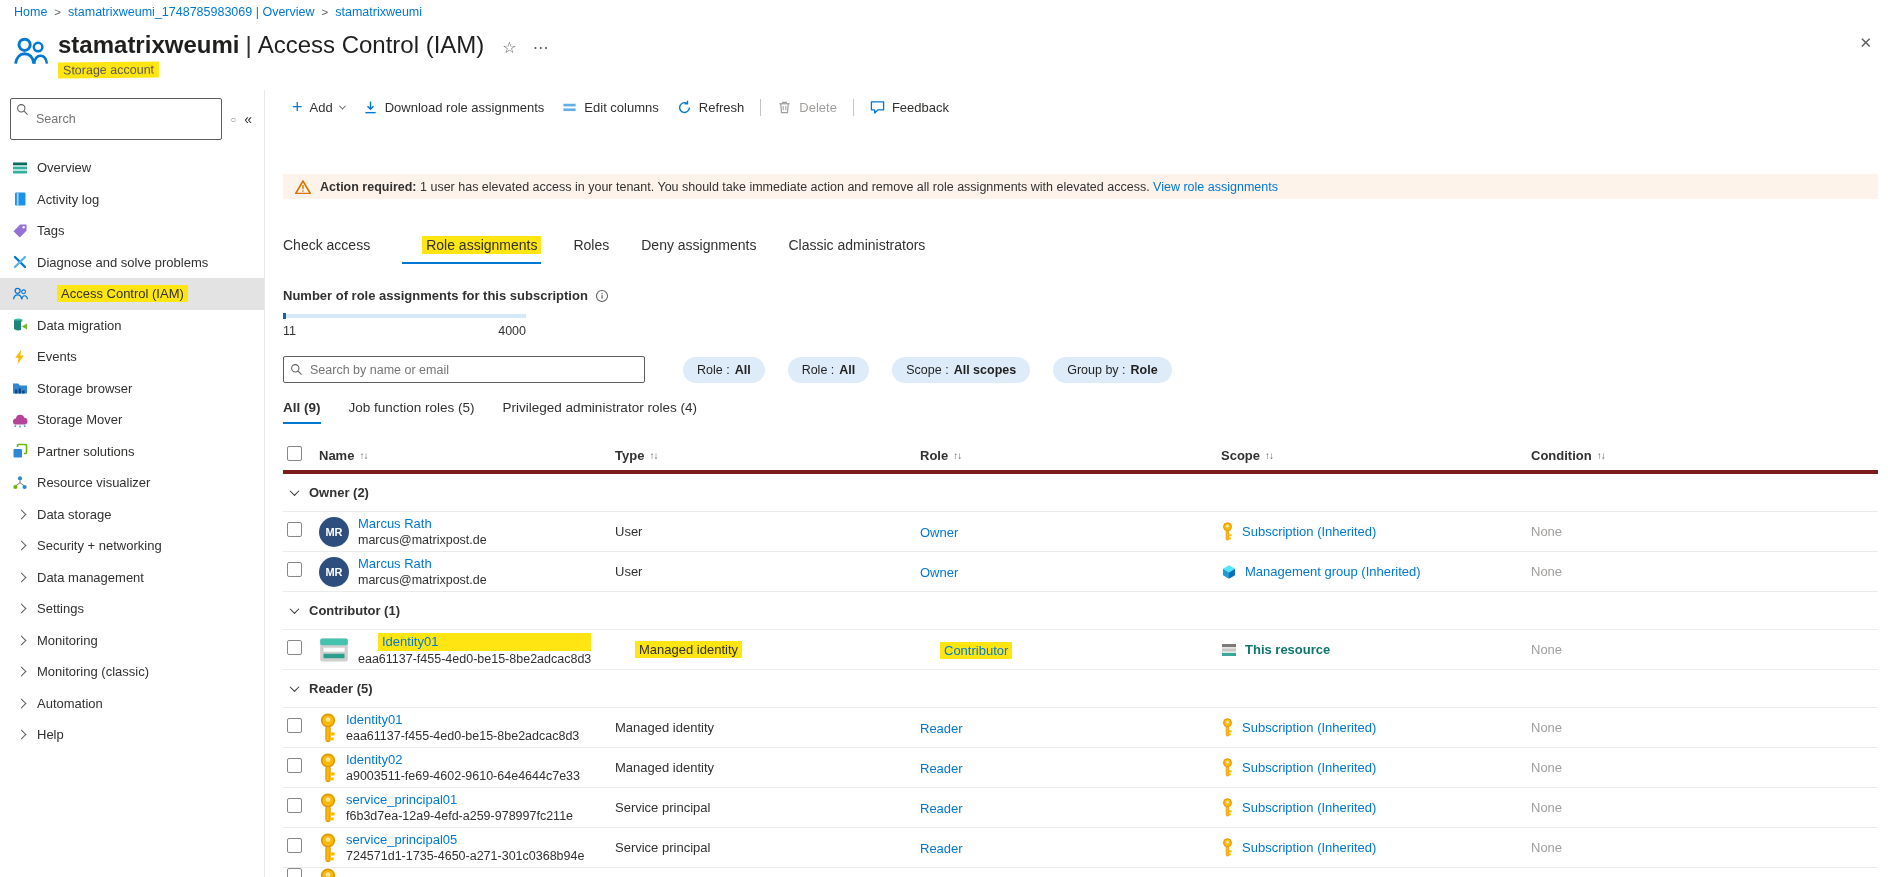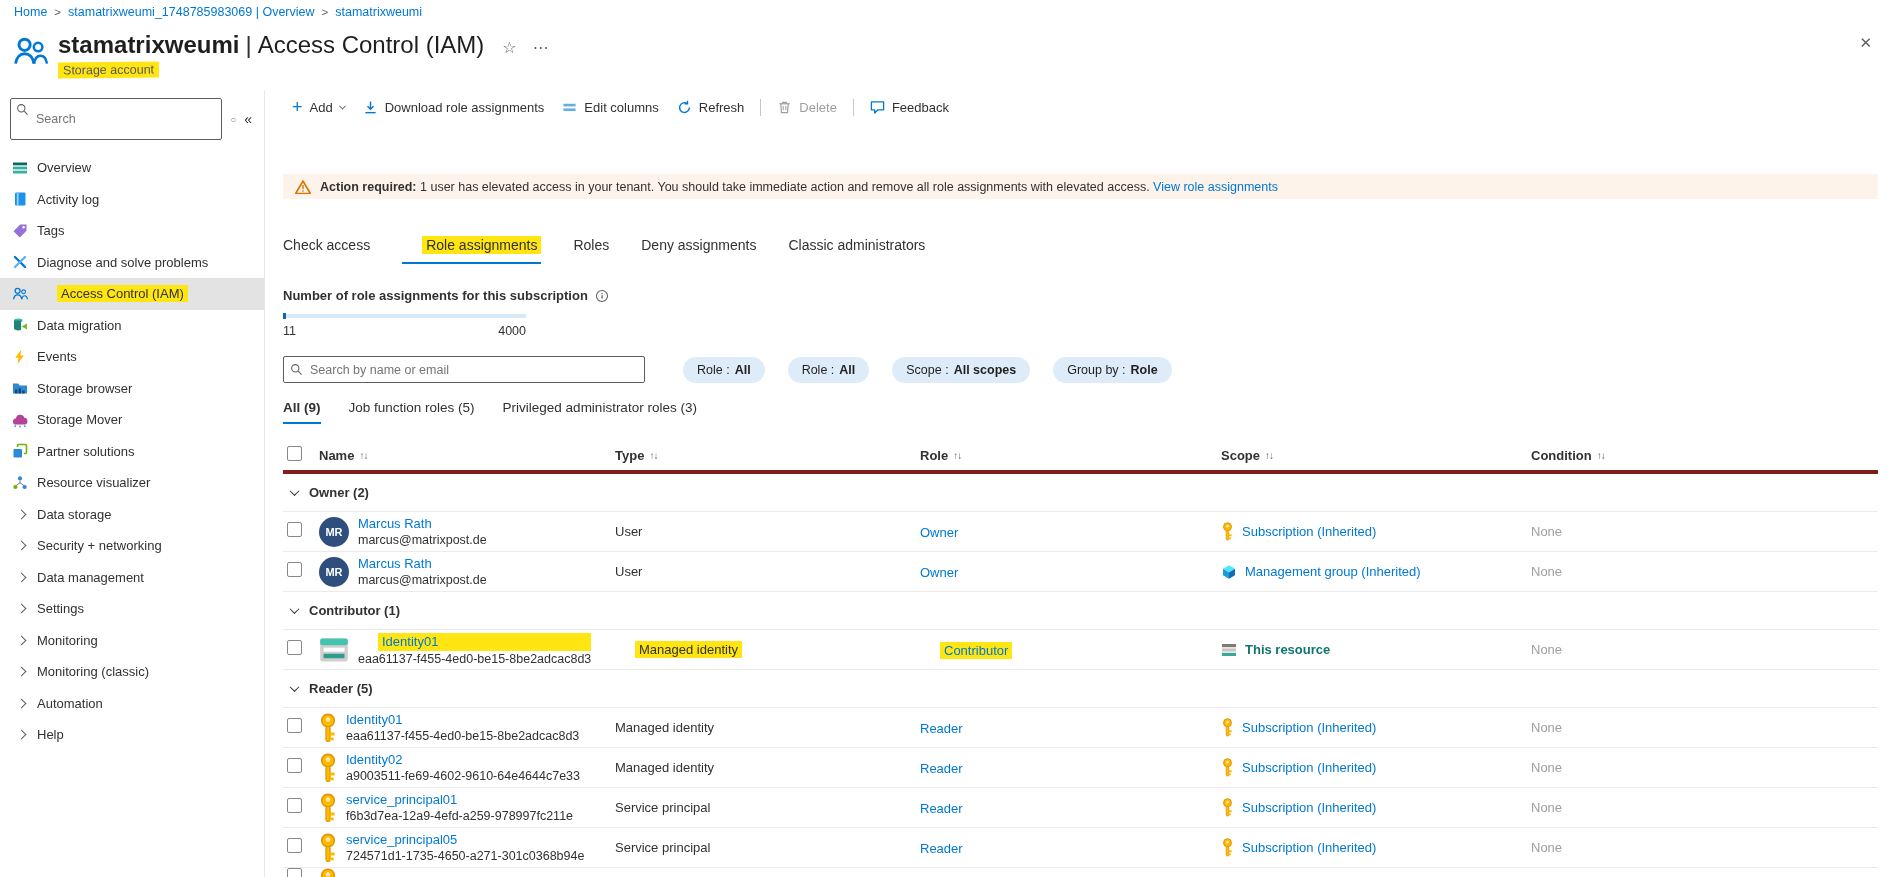--- a/index.html
+++ b/index.html
@@ -498,21 +498,21 @@
           <div class="pill">
               <span>Group by :</span>
               <b>Role</b>
             </div>
         </div>
       </div>
 
       <div class="subtabs">
         <div class="subtab sel">All (9)</div>
         <div class="subtab">Job function roles (5)</div>
-        <div class="subtab">Privileged administrator roles (3)</div>
+        <div class="subtab">Privileged administrator roles (4)</div>
       </div>
 
       <div class="grid thead">
         <div class="c-check"><span class="cb"></span></div>
         <div class="thc">
             <span>Name</span>
             <span class="sort">↑↓</span>
           </div>
         <div class="thc">
             <span>Type</span>

